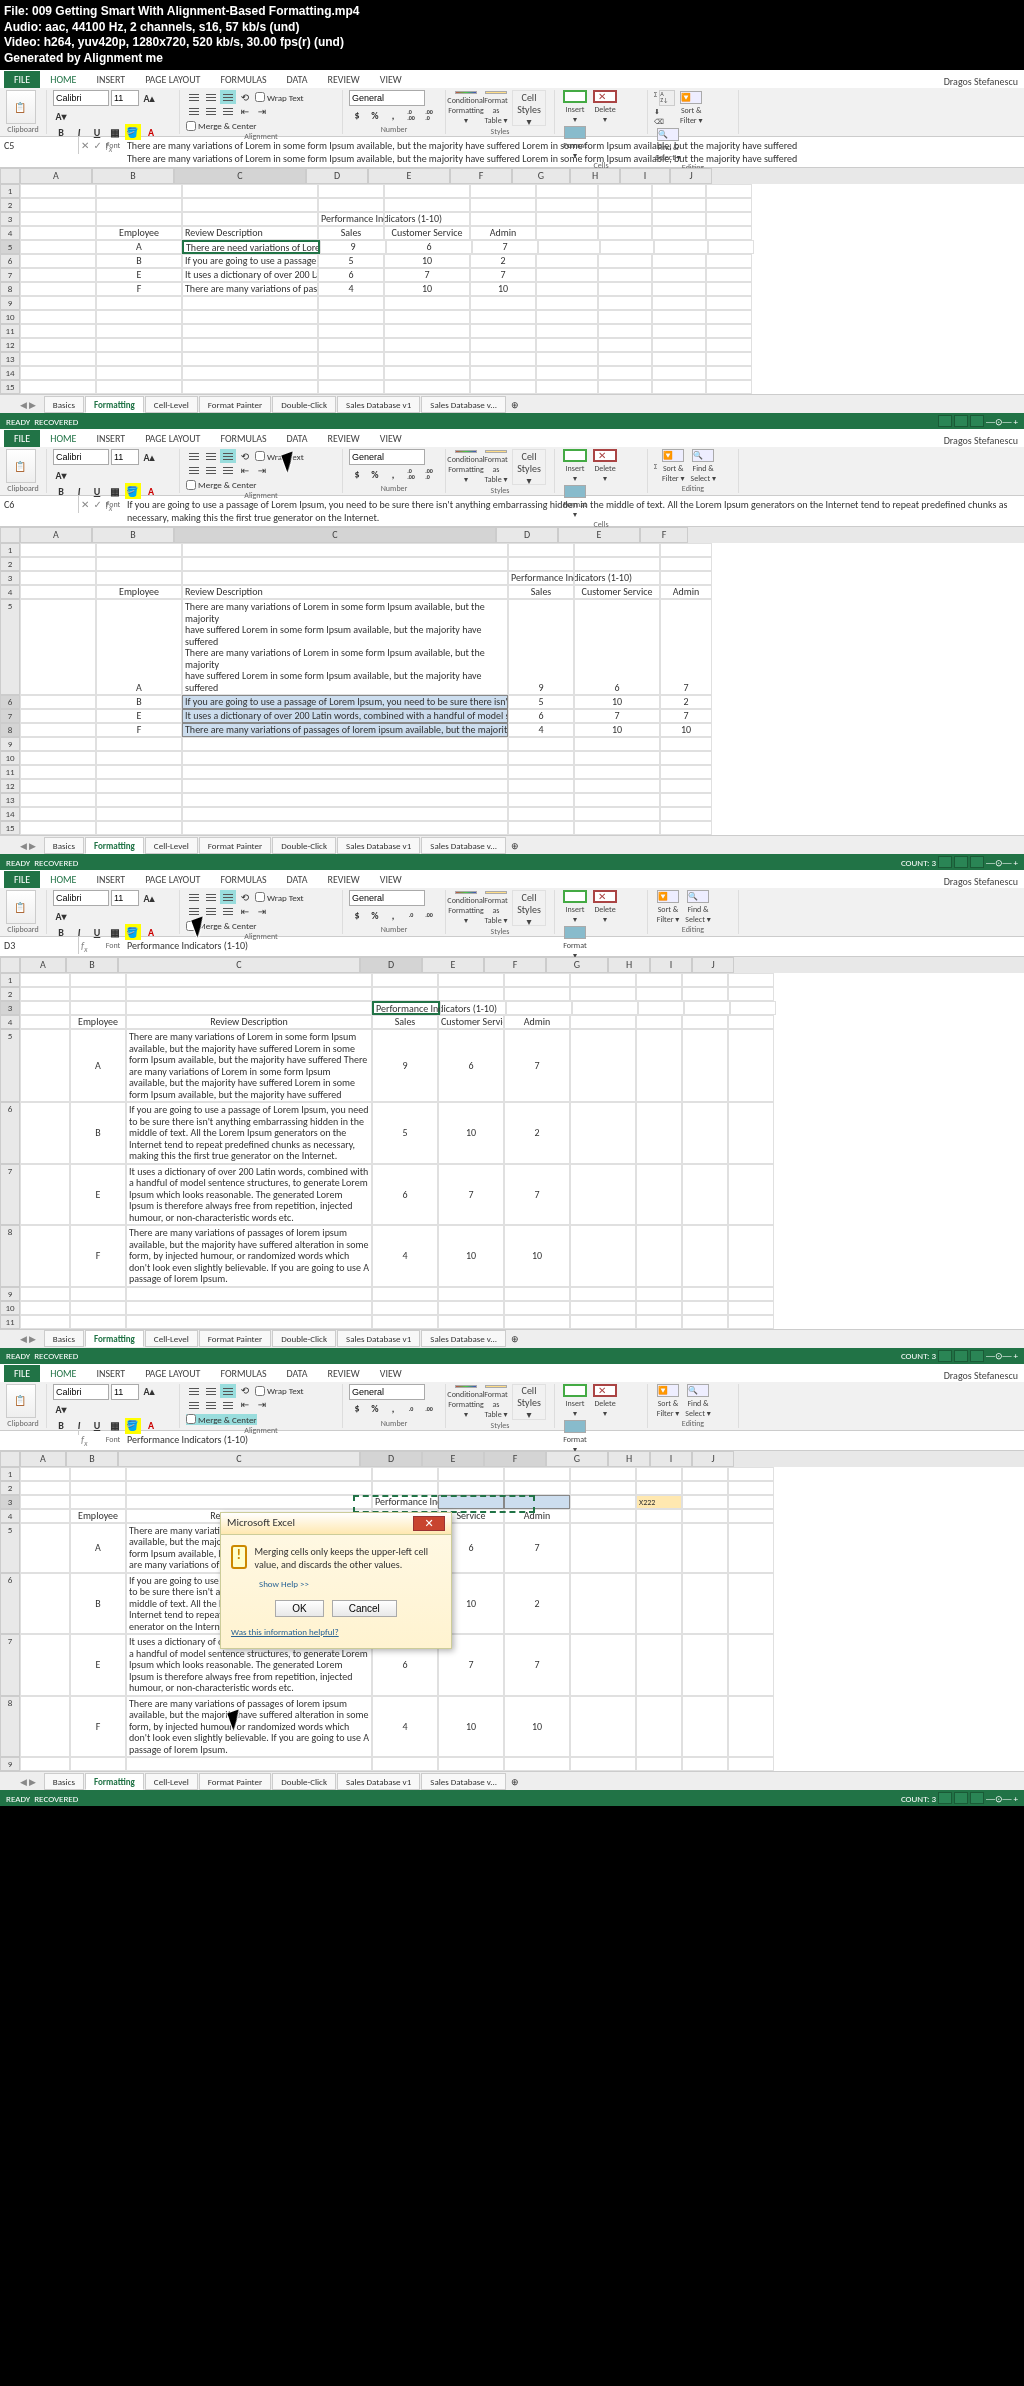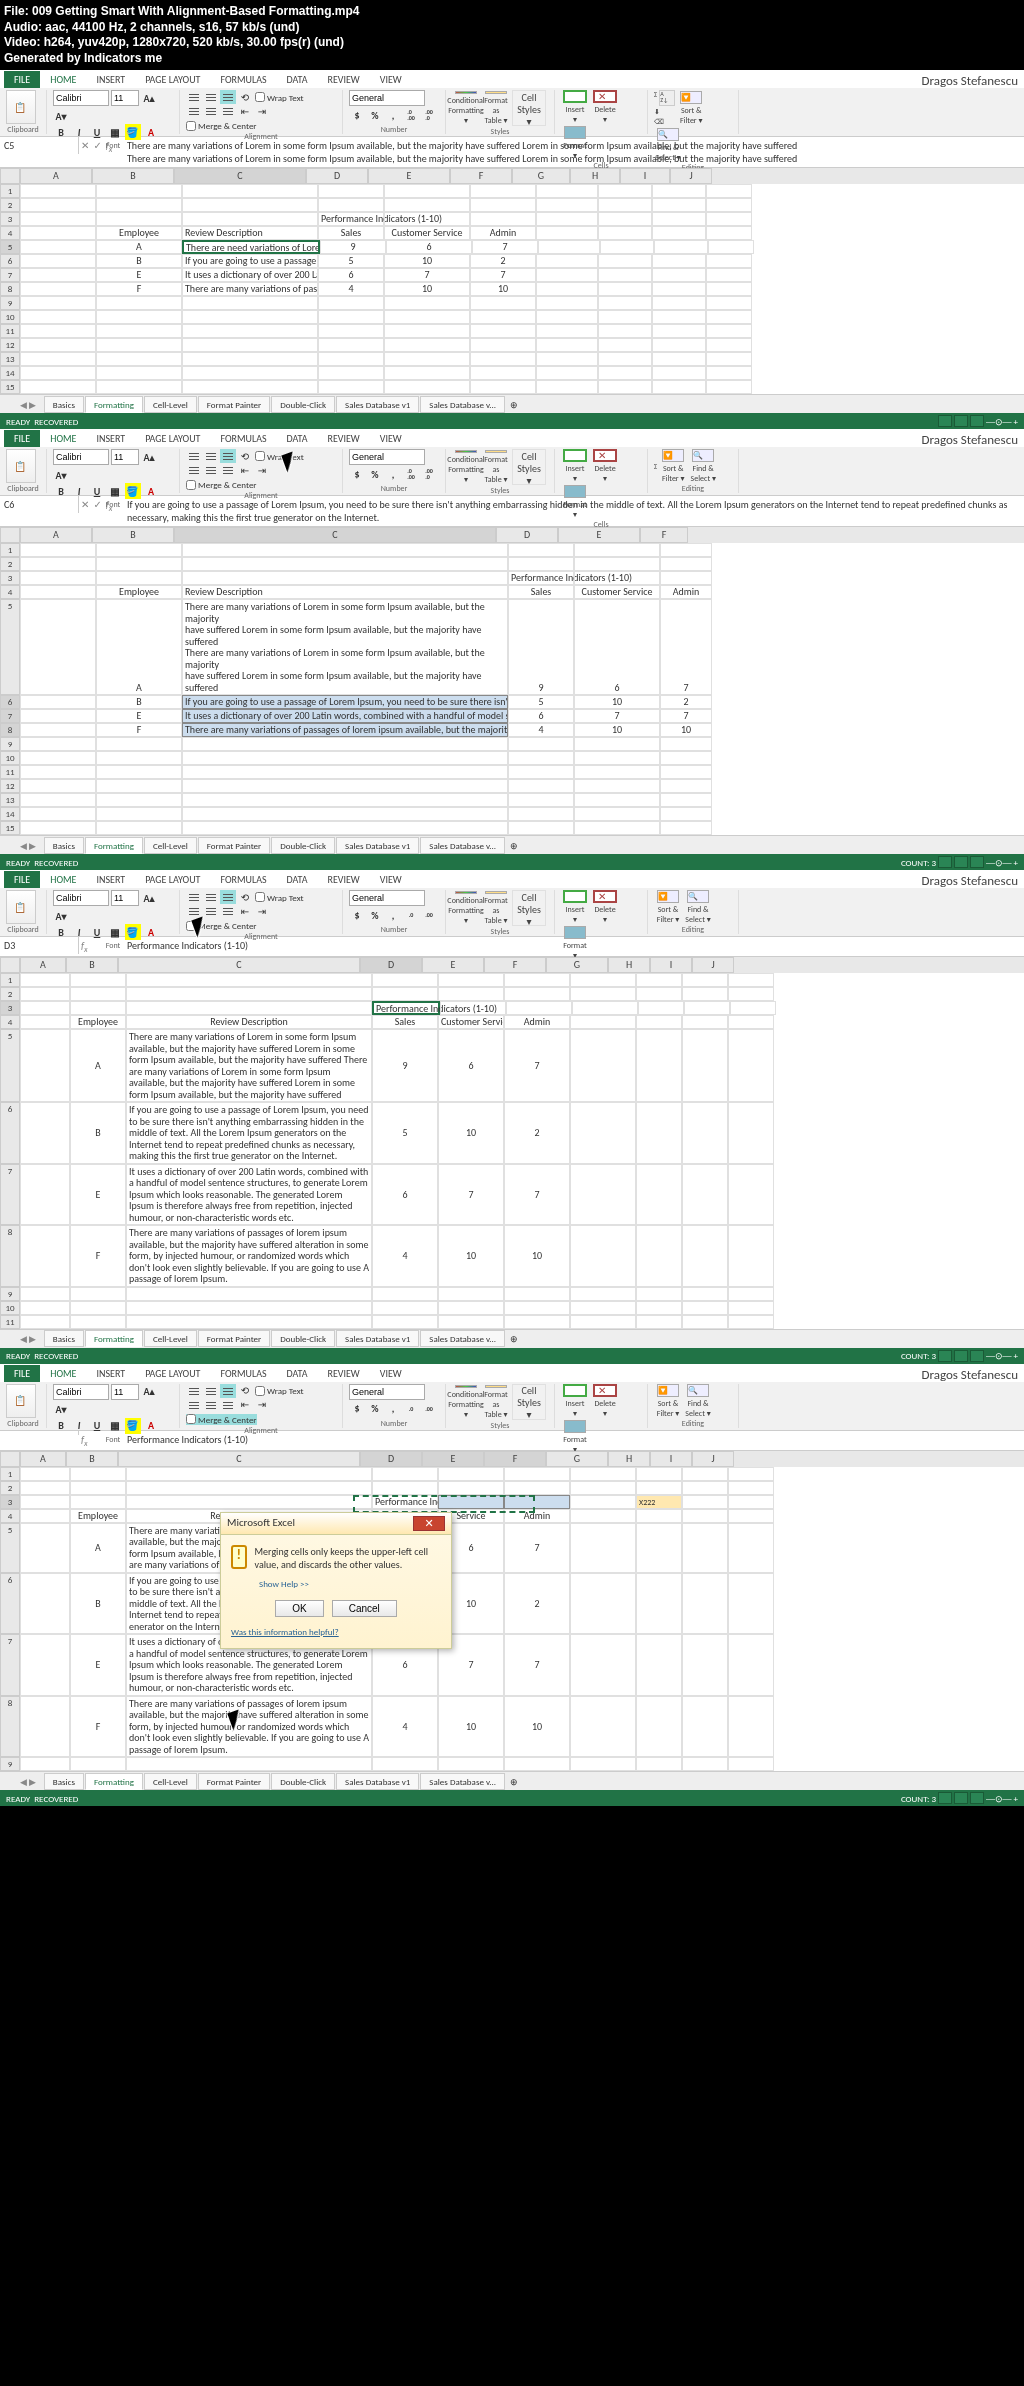--- a/index.html
+++ b/index.html
@@ -48,23 +48,23 @@
 .row{display:flex;height:14px}
 .row-h{width:18px;background:#e8e8e8;border:1px solid #ccc;text-align:center;font-size:9px;line-height:12px;color:#444}
 .row-h.sel{background:#d4d4d4}
 .cell{border:1px solid #e0e0e0;padding:0 2px;font-size:10px;line-height:12px;overflow:hidden;white-space:nowrap}
 .cell.sel{border:2px solid #217346}
 .cell.wrap{white-space:normal;line-height:1.2}
 .cell.center{text-align:center}
 .cell.range-sel{background:#cde;border:1px solid #888}
 .sheet-tabs{display:flex;background:#eee;height:18px;align-items:center;padding-left:20px;border-top:1px solid #ccc;font-size:9px}
 .sheet-tab{padding:2px 8px;border:1px solid #ccc;background:#f8f8f8;margin-right:1px}
-.sheet-tab.active{background:#fff;border-bottom:1px solid #fff;color:#217346;font-weight:normal}
+.sheet-tab.active{background:#fff;border-bottom:1px solid #fff;color:#217346;font-weight:bold}
 .sheet-nav{display:flex;gap:2px;color:#888;margin-right:8px}
-.user-label{margin-left:auto;color:#fff;font-size:13px;margin-right:6px}
+.user-label{margin-left:auto;color:#fff;font-size:10px;margin-right:6px}
 .cursor{position:absolute;width:16px;height:20px;pointer-events:none;z-index:100}
 .cursor::before{content:"";position:absolute;width:0;height:0;border-left:6px solid #000;border-right:6px solid transparent;border-bottom:8px solid transparent;border-top:10px solid #000;transform:rotate(-20deg);filter:drop-shadow(1px 0 0 #fff) drop-shadow(-1px 0 0 #fff) drop-shadow(0 1px 0 #fff)}
 .dialog{position:absolute;background:linear-gradient(#fff9e6,#fff3d0);border:1px solid #cc9;box-shadow:2px 2px 6px rgba(0,0,0,.3);z-index:50}
 .dialog-title{background:linear-gradient(#fff,#ffe8b0);padding:3px 6px;font-size:11px;border-bottom:1px solid #cc9;display:flex;justify-content:space-between}
 .dialog-close{background:#c8442f;color:#fff;width:30px;text-align:center;border:1px solid #933}
 .dialog-body{padding:10px;font-size:10px}
 .dialog-warn{display:flex;gap:8px;align-items:flex-start}
 .warn-icon{width:20px;height:20px;background:#ffc;border:2px solid #c80;border-radius:3px;color:#c80;font-weight:bold;text-align:center;line-height:16px;font-size:14px}
 .dialog-btns{text-align:center;margin-top:10px}
 .dialog-btn{padding:2px 16px;border:1px solid #aaa;background:linear-gradient(#fff,#e8e8e8);margin:0 4px;font-size:10px}
@@ -76,21 +76,21 @@
 .tall-row{height:auto;min-height:14px}
 .tall-row .cell{white-space:normal;word-wrap:break-word;line-height:1.15;padding:1px 2px}
 </style>
 </head>
 <body>
 
 <div class="vid-meta">
   <div>File: 009 Getting Smart With Alignment-Based Formatting.mp4</div>
   <div>Audio: aac, 44100 Hz, 2 channels, s16, 57 kb/s (und)</div>
   <div>Video: h264, yuv420p, 1280x720, 520 kb/s, 30.00 fps(r) (und)</div>
-  <div>Generated by Indicators me</div>
+  <div>Generated by Alignment me</div>
 </div>
 
 <div class="pane">
 <div class="ribbon-tabs">
   <div class="file">FILE</div>
   <div class="tab active">HOME</div>
   <div class="tab">INSERT</div>
   <div class="tab">PAGE LAYOUT</div>
   <div class="tab">FORMULAS</div>
   <div class="tab">DATA</div>

